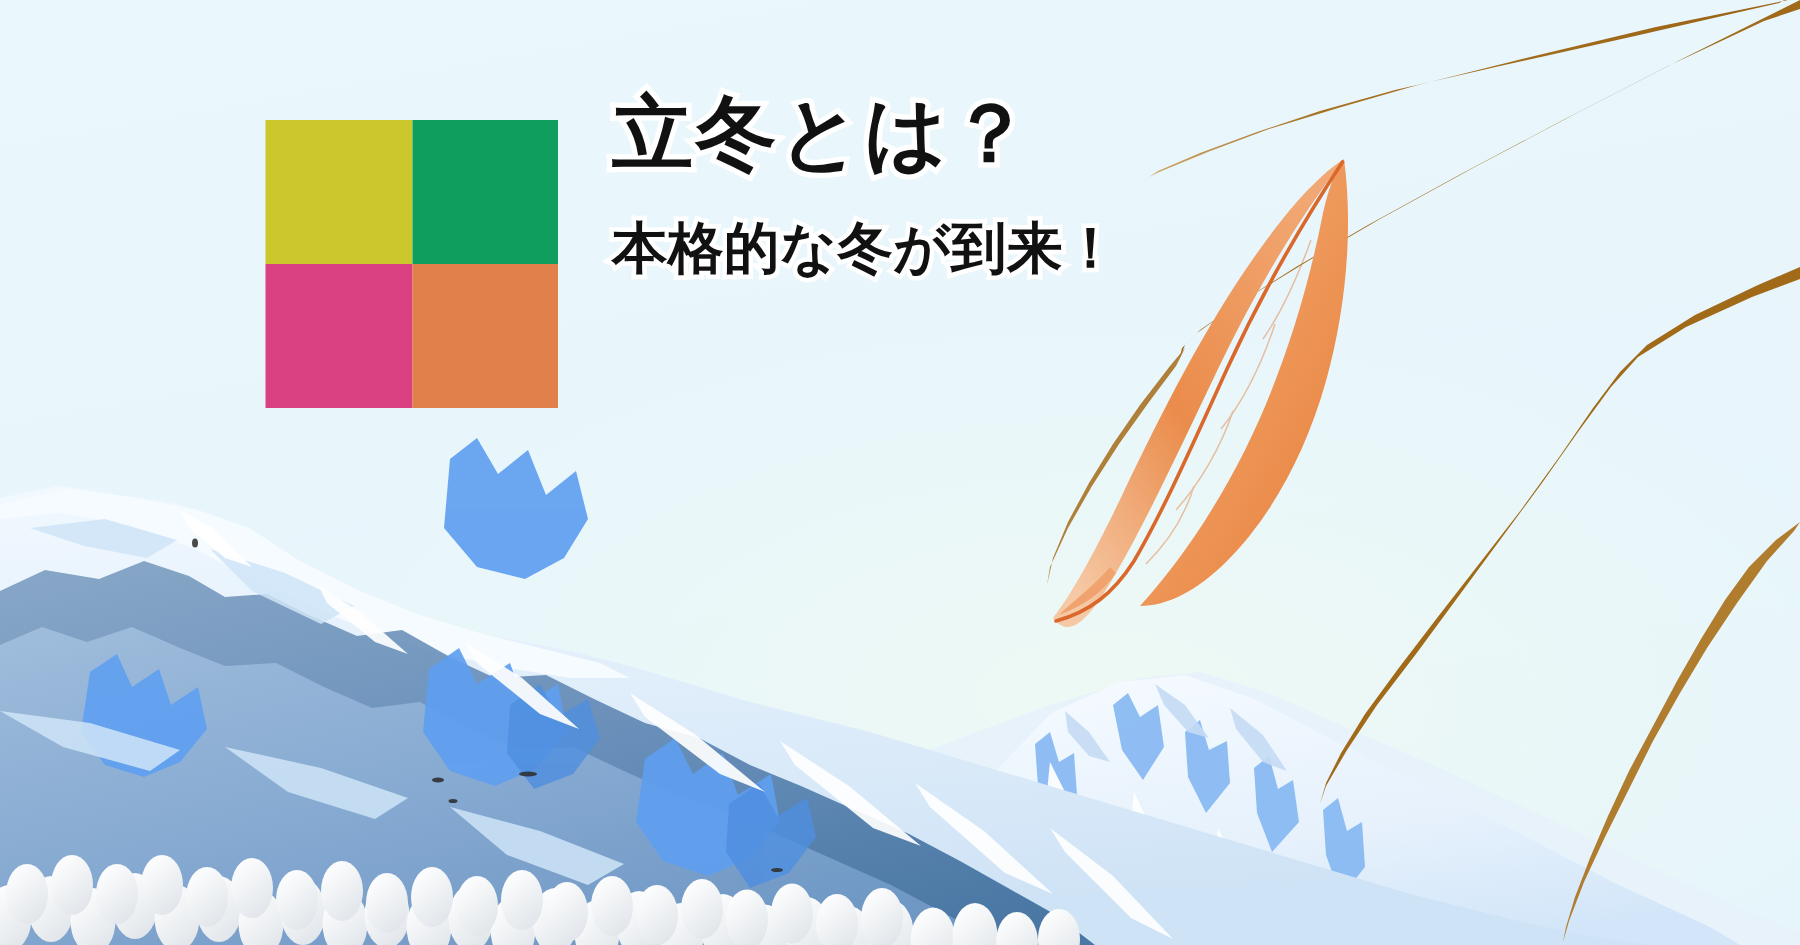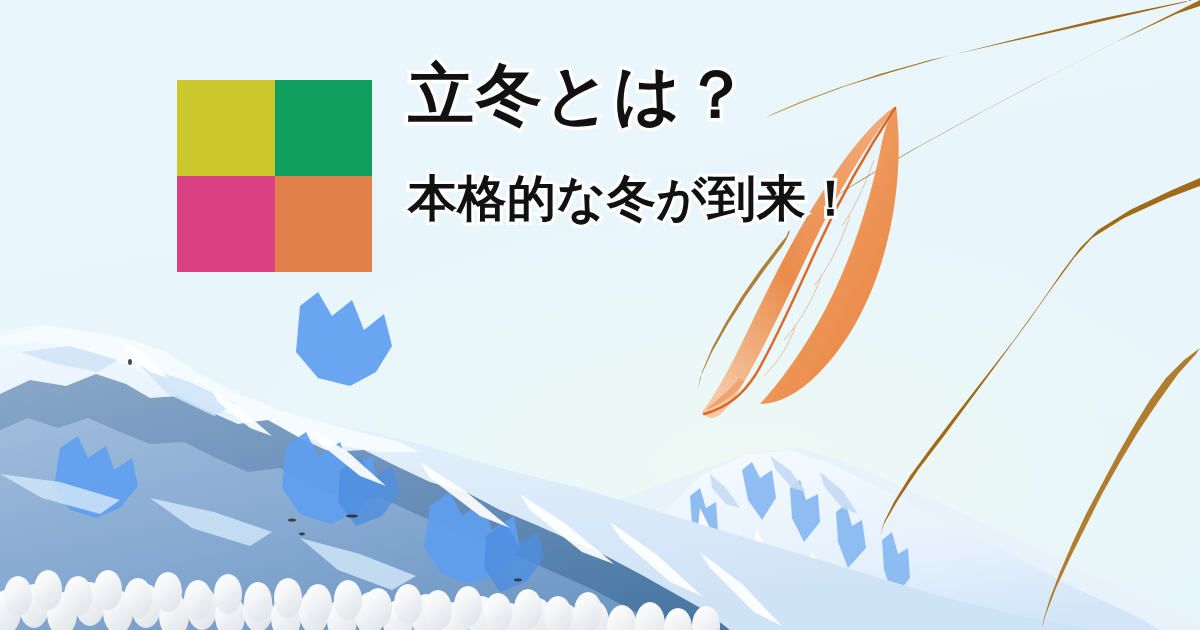--- a/index.html
+++ b/index.html
@@ -66,25 +66,25 @@
     line-height: 1.0;
     -webkit-text-stroke: 7px #ffffff;
     paint-order: stroke fill;
     text-shadow:
       0 0 3px #ffffff, 0 0 3px #ffffff,
       2px 2px 0 #ffffff, -2px 2px 0 #ffffff,
       2px -2px 0 #ffffff, -2px -2px 0 #ffffff;
     white-space: nowrap;
   }
   #title {
-    font-size: 66px;
-    margin: 0 0 34px 0;
+    font-size: 54px;
+    margin: 0 0 22px 0;
   }
   .subline {
-    font-size: 49px;
+    font-size: 37px;
     line-height: 1.52;
     letter-spacing: 0.01em;
     -webkit-text-stroke: 6px #ffffff;
   }
   .sub-wrap { margin: 0; }
 </style>
 </head>
 <body>
 
 <div id="banner">

